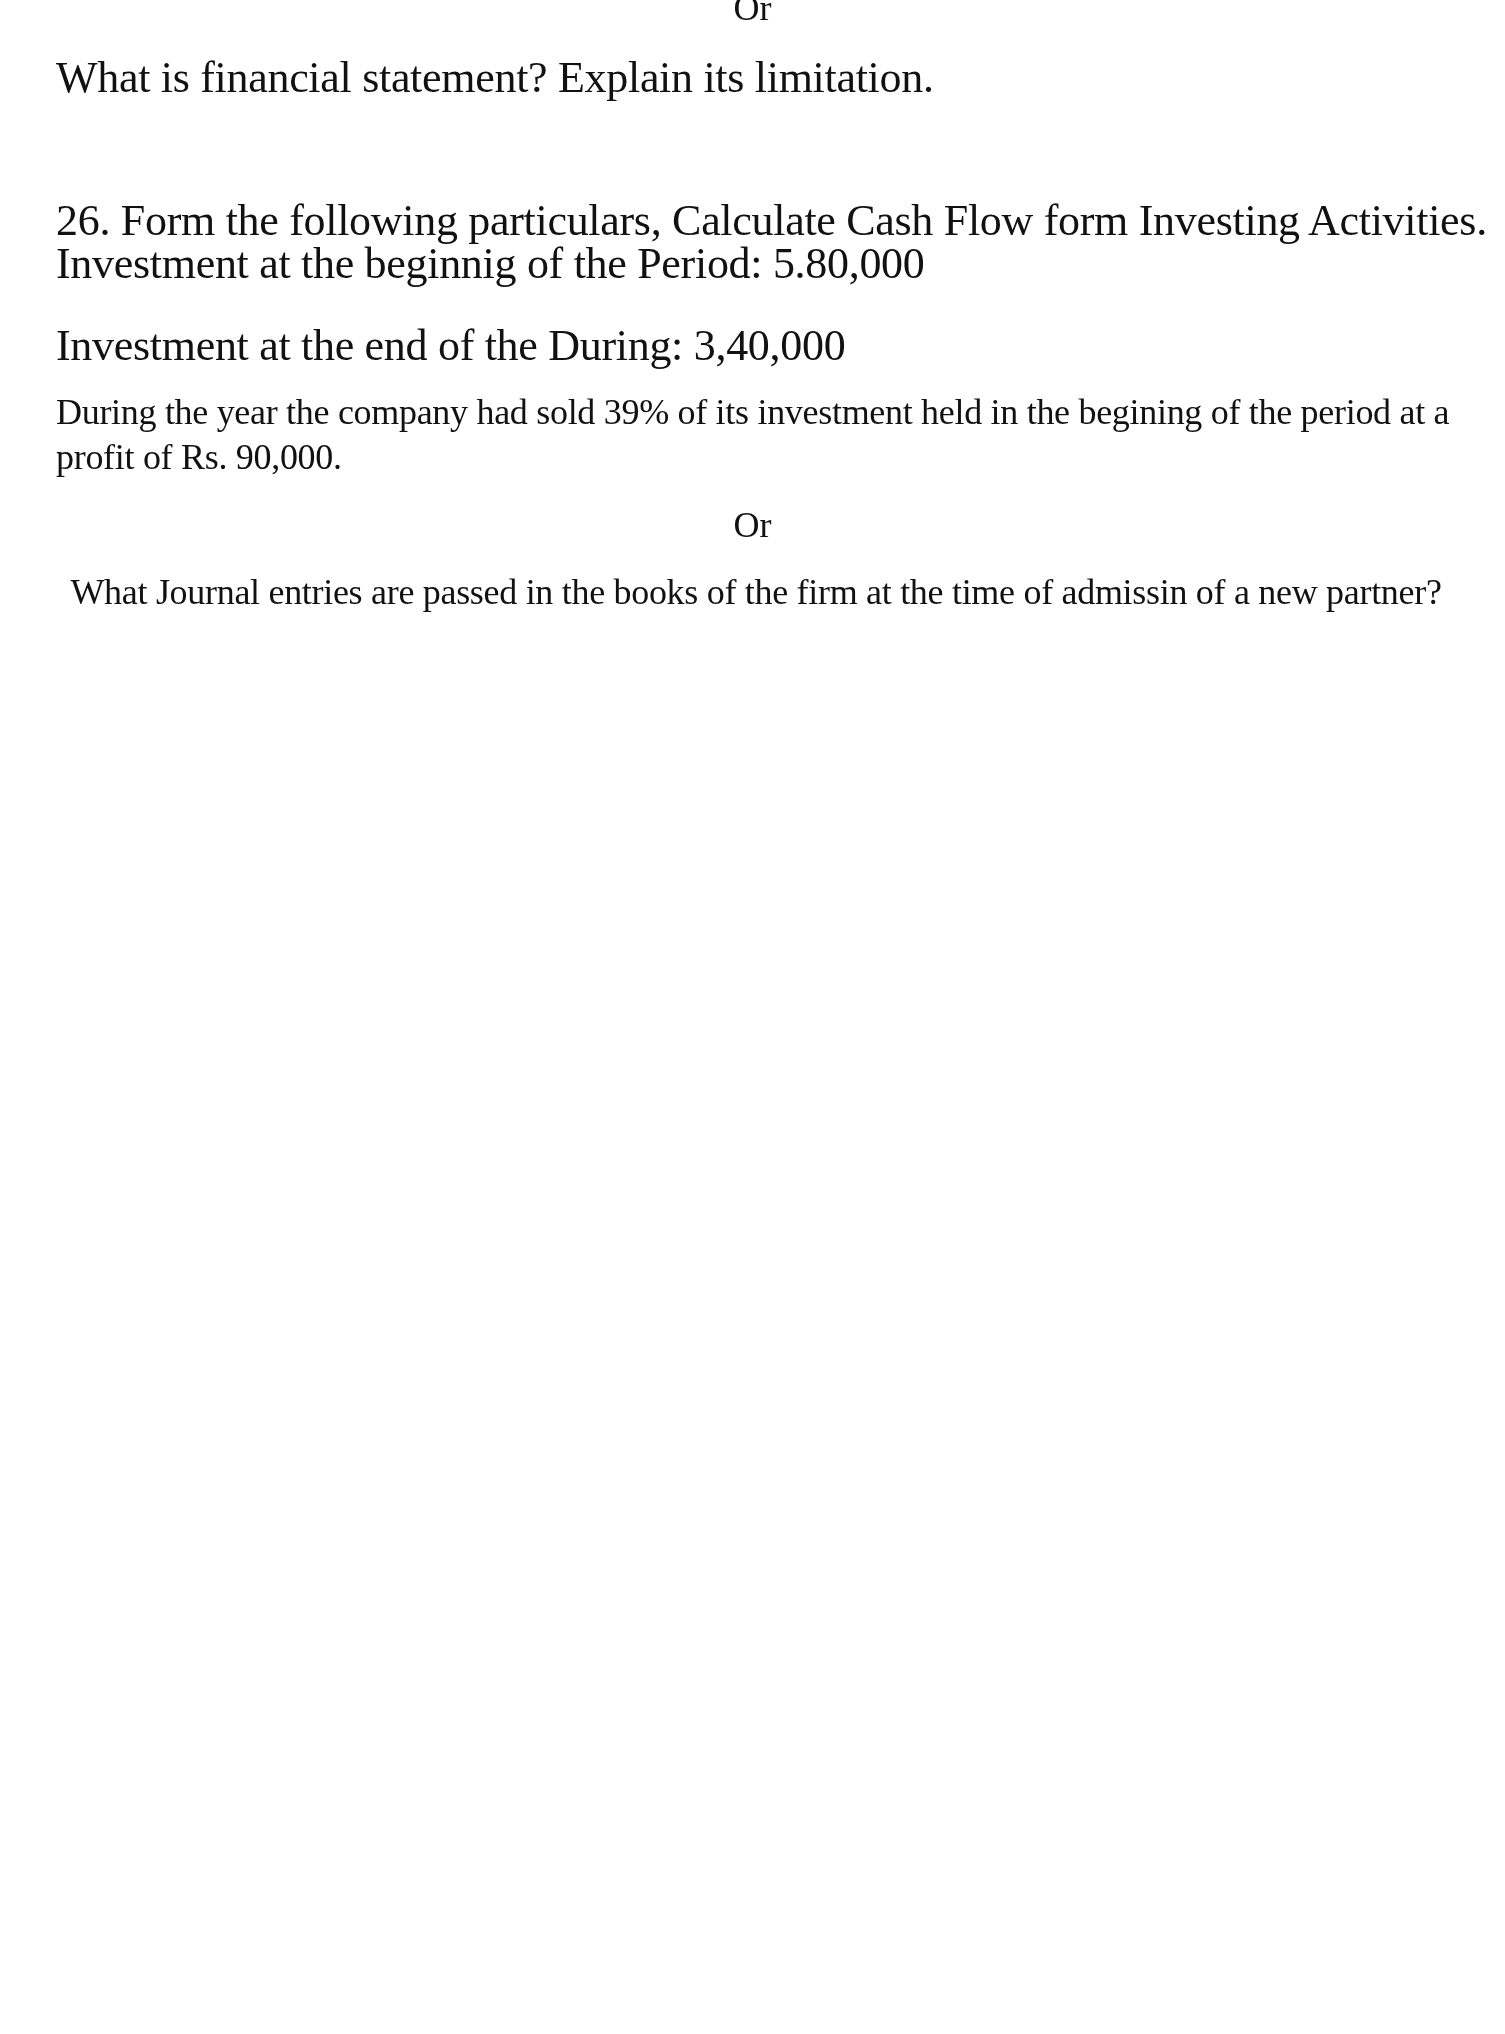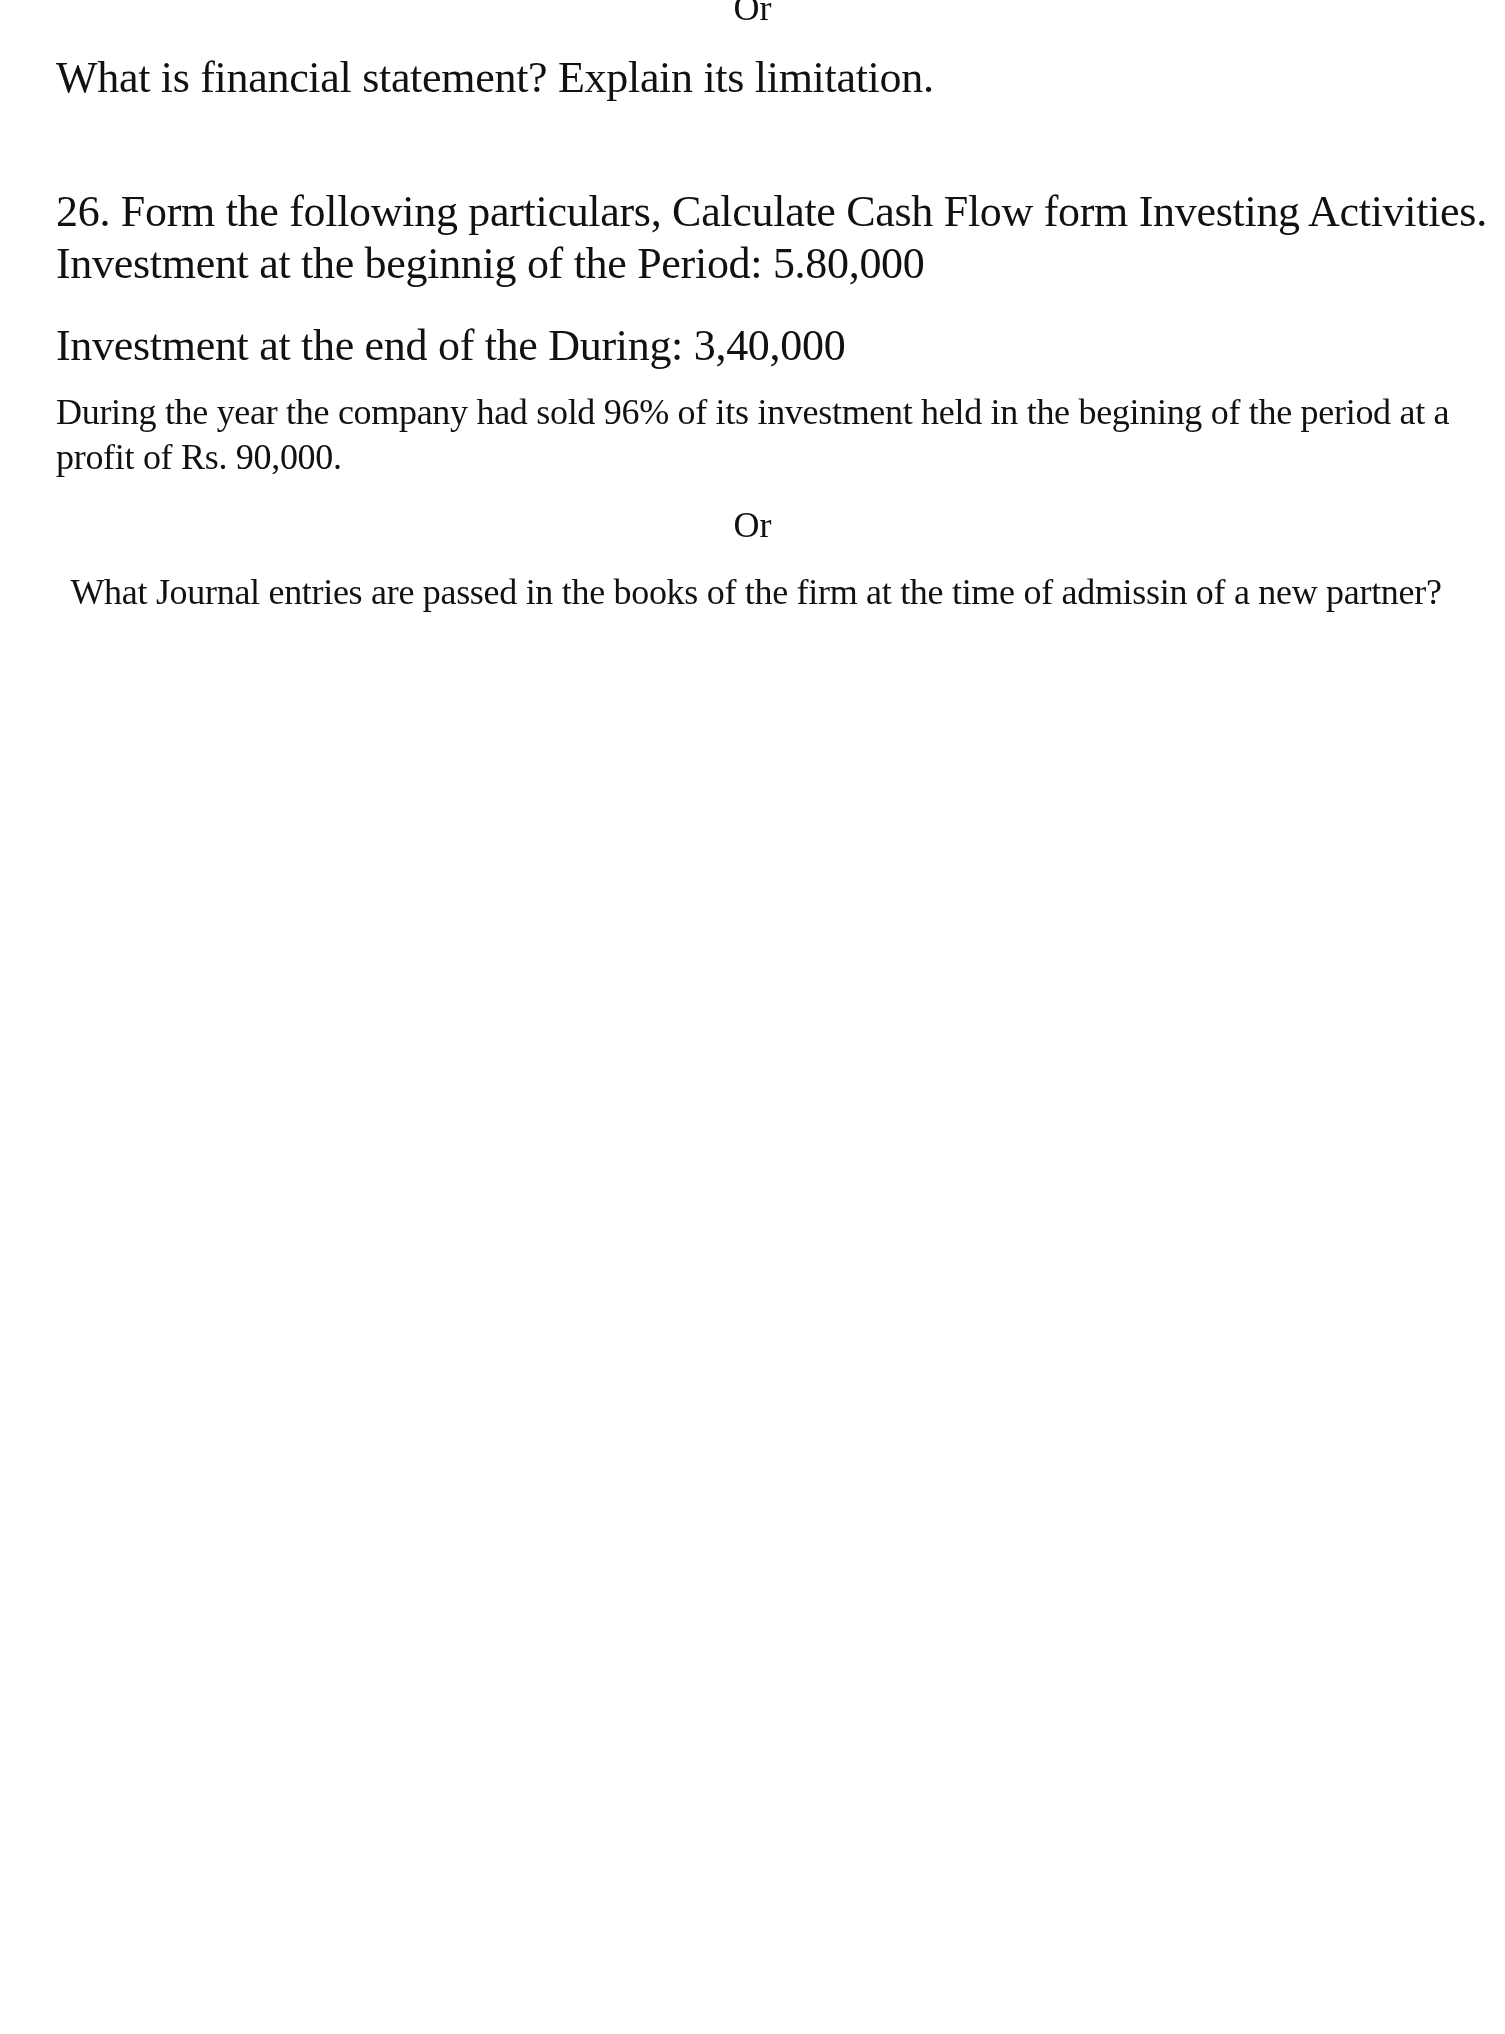--- a/index.html
+++ b/index.html
@@ -9,23 +9,23 @@
   .para { position: absolute; left: 56px; width: 1400px; font-size: 36px; line-height: 45px; letter-spacing: -0.3px; }
   .center { position: absolute; left: 0; width: 1505px; text-align: center; font-size: 36px; line-height: 44px; }
 </style>
 </head>
 <body>
 
 <div class="center" style="top:-14px;">Or</div>
 
 <div class="line" style="top:56px;">What is financial statement? Explain its limitation.</div>
 
-<div class="line" style="top:190px;">26. Form the following particulars, Calculate Cash Flow form Investing Activities.</div>
+<div class="line" style="top:199px;">26. Form the following particulars, Calculate Cash Flow form Investing Activities.</div>
 
 <div class="line" style="top:242px;">Investment at the beginnig of the Period: 5.80,000</div>
 
 <div class="line" style="top:324px;">Investment at the end of the During: 3,40,000</div>
 
-<div class="para" style="top:390px;">During the year the company had sold 96% of its investment held in the begining of the period at a profit of Rs. 90,000.</div>
+<div class="para" style="top:390px;">During the year the company had sold 39% of its investment held in the begining of the period at a profit of Rs. 90,000.</div>
 
 <div class="center" style="top:503px;">Or</div>
 
 <div class="para" style="top:570px;text-align:center;">What Journal entries are passed in the books of the firm at the time of admissin of a new partner?</div>
 
 </body></html>

